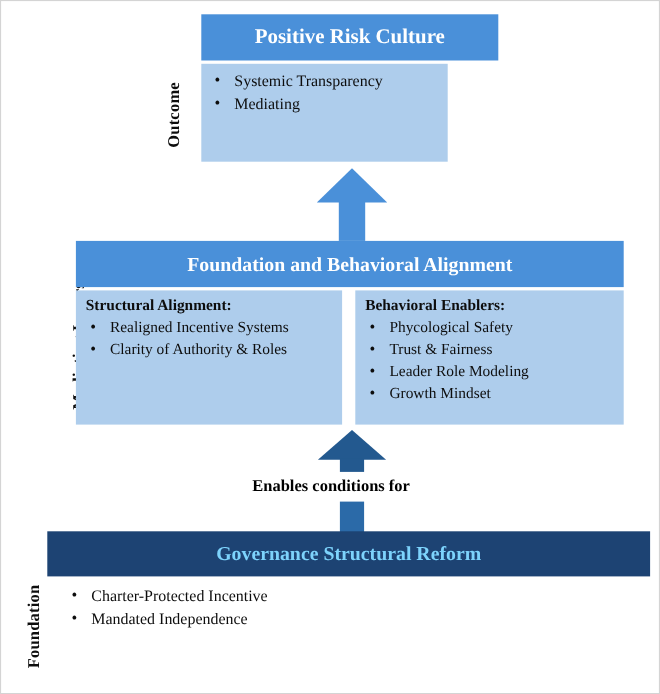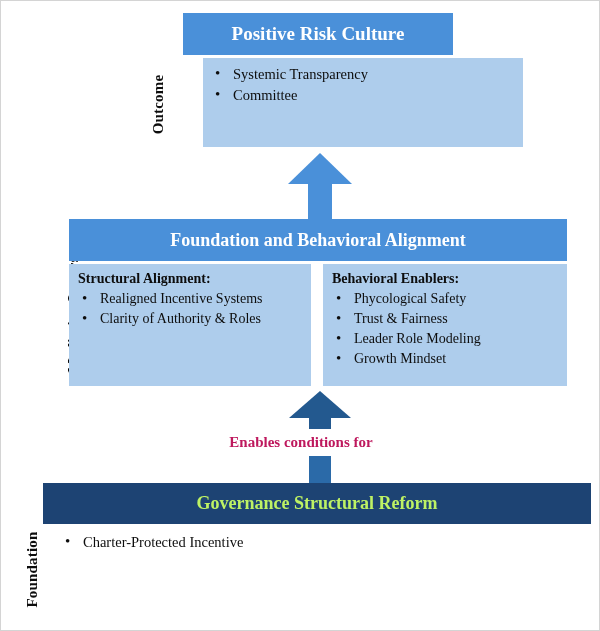--- a/index.html
+++ b/index.html
@@ -61,21 +61,21 @@
     box-sizing: border-box;
   }
   .light-panel {
     position: absolute;
     background: #aecdec;
     box-sizing: border-box;
   }
   .navy-bar {
     position: absolute;
     background: #1d4373;
-    color: #bef264;
+    color: #7dd3fc;
     font-weight: bold;
     display: flex;
     align-items: center;
     justify-content: center;
     text-align: center;
     box-sizing: border-box;
   }
 
   
   ul.blist {
@@ -107,25 +107,24 @@
   #outcome-header {
     left: 182px;
     top: 12px;
     width: 270px;
     height: 42px;
     font-size: 19px;
   }
   #outcome-panel {
     left: 182px;
     top: 57px;
-    width: 320px;
+    width: 224px;
     height: 89px;
     padding: 6px 6px 0 8px;
     font-size: 14.5px;
-    margin-left: 20px;
   }
 
   
   #levers-header {
     left: 68px;
     top: 218px;
     width: 498px;
     height: 42px;
     font-size: 18px;
   }
@@ -208,40 +207,40 @@
   }
 
   .connector-caption {
     position: absolute;
     left: 0;
     top: 433px;
     width: 600px;
     text-align: center;
     font-weight: bold;
     font-size: 15px;
-    color: #be185d;
+    color: #000000;
   }
 </style>
 </head>
 <body>
 
 <div class="canvas">
 
   <div class="vlabel vlabel-outcome">Outcome</div>
 
   <div class="vlabel vlabel-levers">Mediating Levers</div>
 
   <div class="vlabel vlabel-foundation">Foundation</div>
 
   <div class="header-bar" id="outcome-header">Positive Risk Culture</div>
 
   <div class="light-panel" id="outcome-panel">
     <ul class="blist">
       <li>Systemic Transparency</li>
-      <li>Committee</li>
+      <li>Mediating</li>
     </ul>
   </div>
 
   <div class="arrow-up" id="arrow-upper">
     <div class="arrow-head"></div>
     <div class="arrow-stem"></div>
   </div>
 
   <div class="header-bar" id="levers-header">Foundation and Behavioral Alignment</div>
 
@@ -270,16 +269,17 @@
 
   <div class="connector-caption">Enables conditions for</div>
 
   <div id="arrow-lower-stub"></div>
 
   <div class="navy-bar" id="foundation-bar">Governance Structural Reform</div>
 
   <div id="foundation-list">
     <ul class="blist">
       <li>Charter-Protected Incentive</li>
+      <li>Mandated Independence</li>
     </ul>
   </div>
 
 </div>
 
 </body></html>

